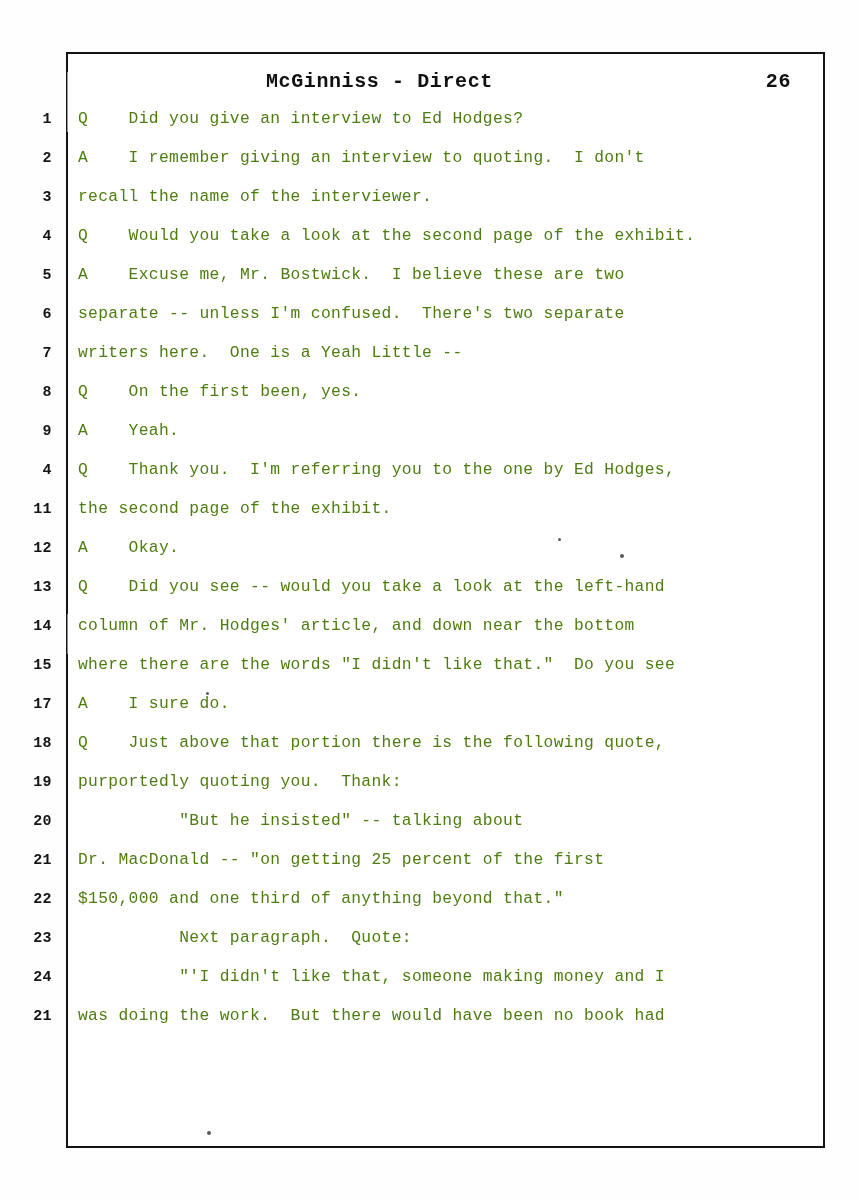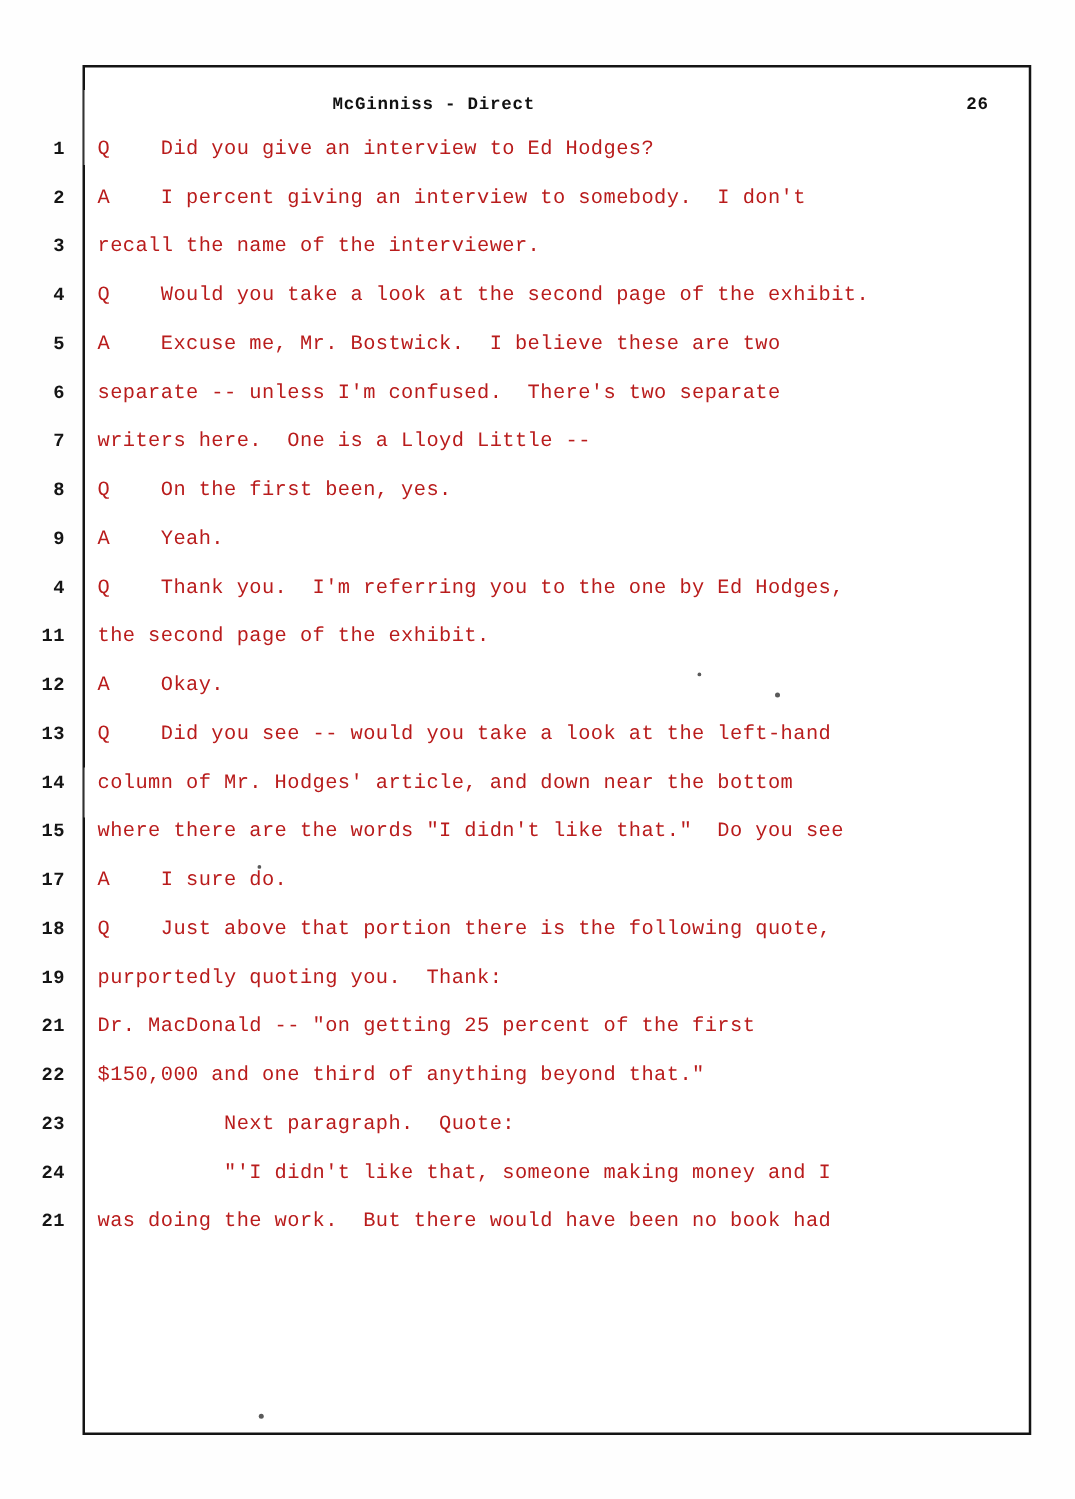--- a/index.html
+++ b/index.html
@@ -60,23 +60,23 @@
   }
 
   
   .header {
     position: absolute;
     left: 76px;
     top: 70px;
     width: 735px;
     height: 28px;
     display: flex;
-    align-items: center;
+    align-items: flex-start;
     justify-content: space-between;
-    font-size: 14px;
+    font-size: 20px;
     letter-spacing: 0.6px;
     font-weight: bold;
   }
   .header-caption {
     margin-left: 190px;
     white-space: pre;
   }
   .header-page {
     white-space: pre;
     margin-right: 20px;
@@ -106,21 +106,21 @@
     color: #151515;
   }
   .line-text {
     position: absolute;
     left: 78px;
     top: 0;
     width: 740px;
     font-size: 16.3px;
     letter-spacing: 0.35px;
     white-space: pre;
-    color: #b91c1c;
+    color: #4d7c0f;
   }
 
   
   .speck {
     position: absolute;
     background: #5a5a5a;
     border-radius: 50%;
   }
 </style>
 </head>
@@ -135,41 +135,41 @@
     <span class="header-page">26</span>
   </div>
 
   <div class="lines">
     <div class="line">
       <span class="line-no">1</span>
       <span class="line-text">Q    Did you give an interview to Ed Hodges?</span>
     </div>
     <div class="line">
       <span class="line-no">2</span>
-      <span class="line-text">A    I percent giving an interview to somebody.  I don't</span>
+      <span class="line-text">A    I remember giving an interview to quoting.  I don't</span>
     </div>
     <div class="line">
       <span class="line-no">3</span>
       <span class="line-text">recall the name of the interviewer.</span>
     </div>
     <div class="line">
       <span class="line-no">4</span>
       <span class="line-text">Q    Would you take a look at the second page of the exhibit.</span>
     </div>
     <div class="line">
       <span class="line-no">5</span>
       <span class="line-text">A    Excuse me, Mr. Bostwick.  I believe these are two</span>
     </div>
     <div class="line">
       <span class="line-no">6</span>
       <span class="line-text">separate -- unless I'm confused.  There's two separate</span>
     </div>
     <div class="line">
       <span class="line-no">7</span>
-      <span class="line-text">writers here.  One is a Lloyd Little --</span>
+      <span class="line-text">writers here.  One is a Yeah Little --</span>
     </div>
     <div class="line">
       <span class="line-no">8</span>
       <span class="line-text">Q    On the first been, yes.</span>
     </div>
     <div class="line">
       <span class="line-no">9</span>
       <span class="line-text">A    Yeah.</span>
     </div>
     <div class="line">
@@ -200,20 +200,24 @@
       <span class="line-no">17</span>
       <span class="line-text">A    I sure do.</span>
     </div>
     <div class="line">
       <span class="line-no">18</span>
       <span class="line-text">Q    Just above that portion there is the following quote,</span>
     </div>
     <div class="line">
       <span class="line-no">19</span>
       <span class="line-text">purportedly quoting you.  Thank:</span>
+    </div>
+    <div class="line">
+      <span class="line-no">20</span>
+      <span class="line-text">          "But he insisted" -- talking about</span>
     </div>
     <div class="line">
       <span class="line-no">21</span>
       <span class="line-text">Dr. MacDonald -- "on getting 25 percent of the first</span>
     </div>
     <div class="line">
       <span class="line-no">22</span>
       <span class="line-text">$150,000 and one third of anything beyond that."</span>
     </div>
     <div class="line">

